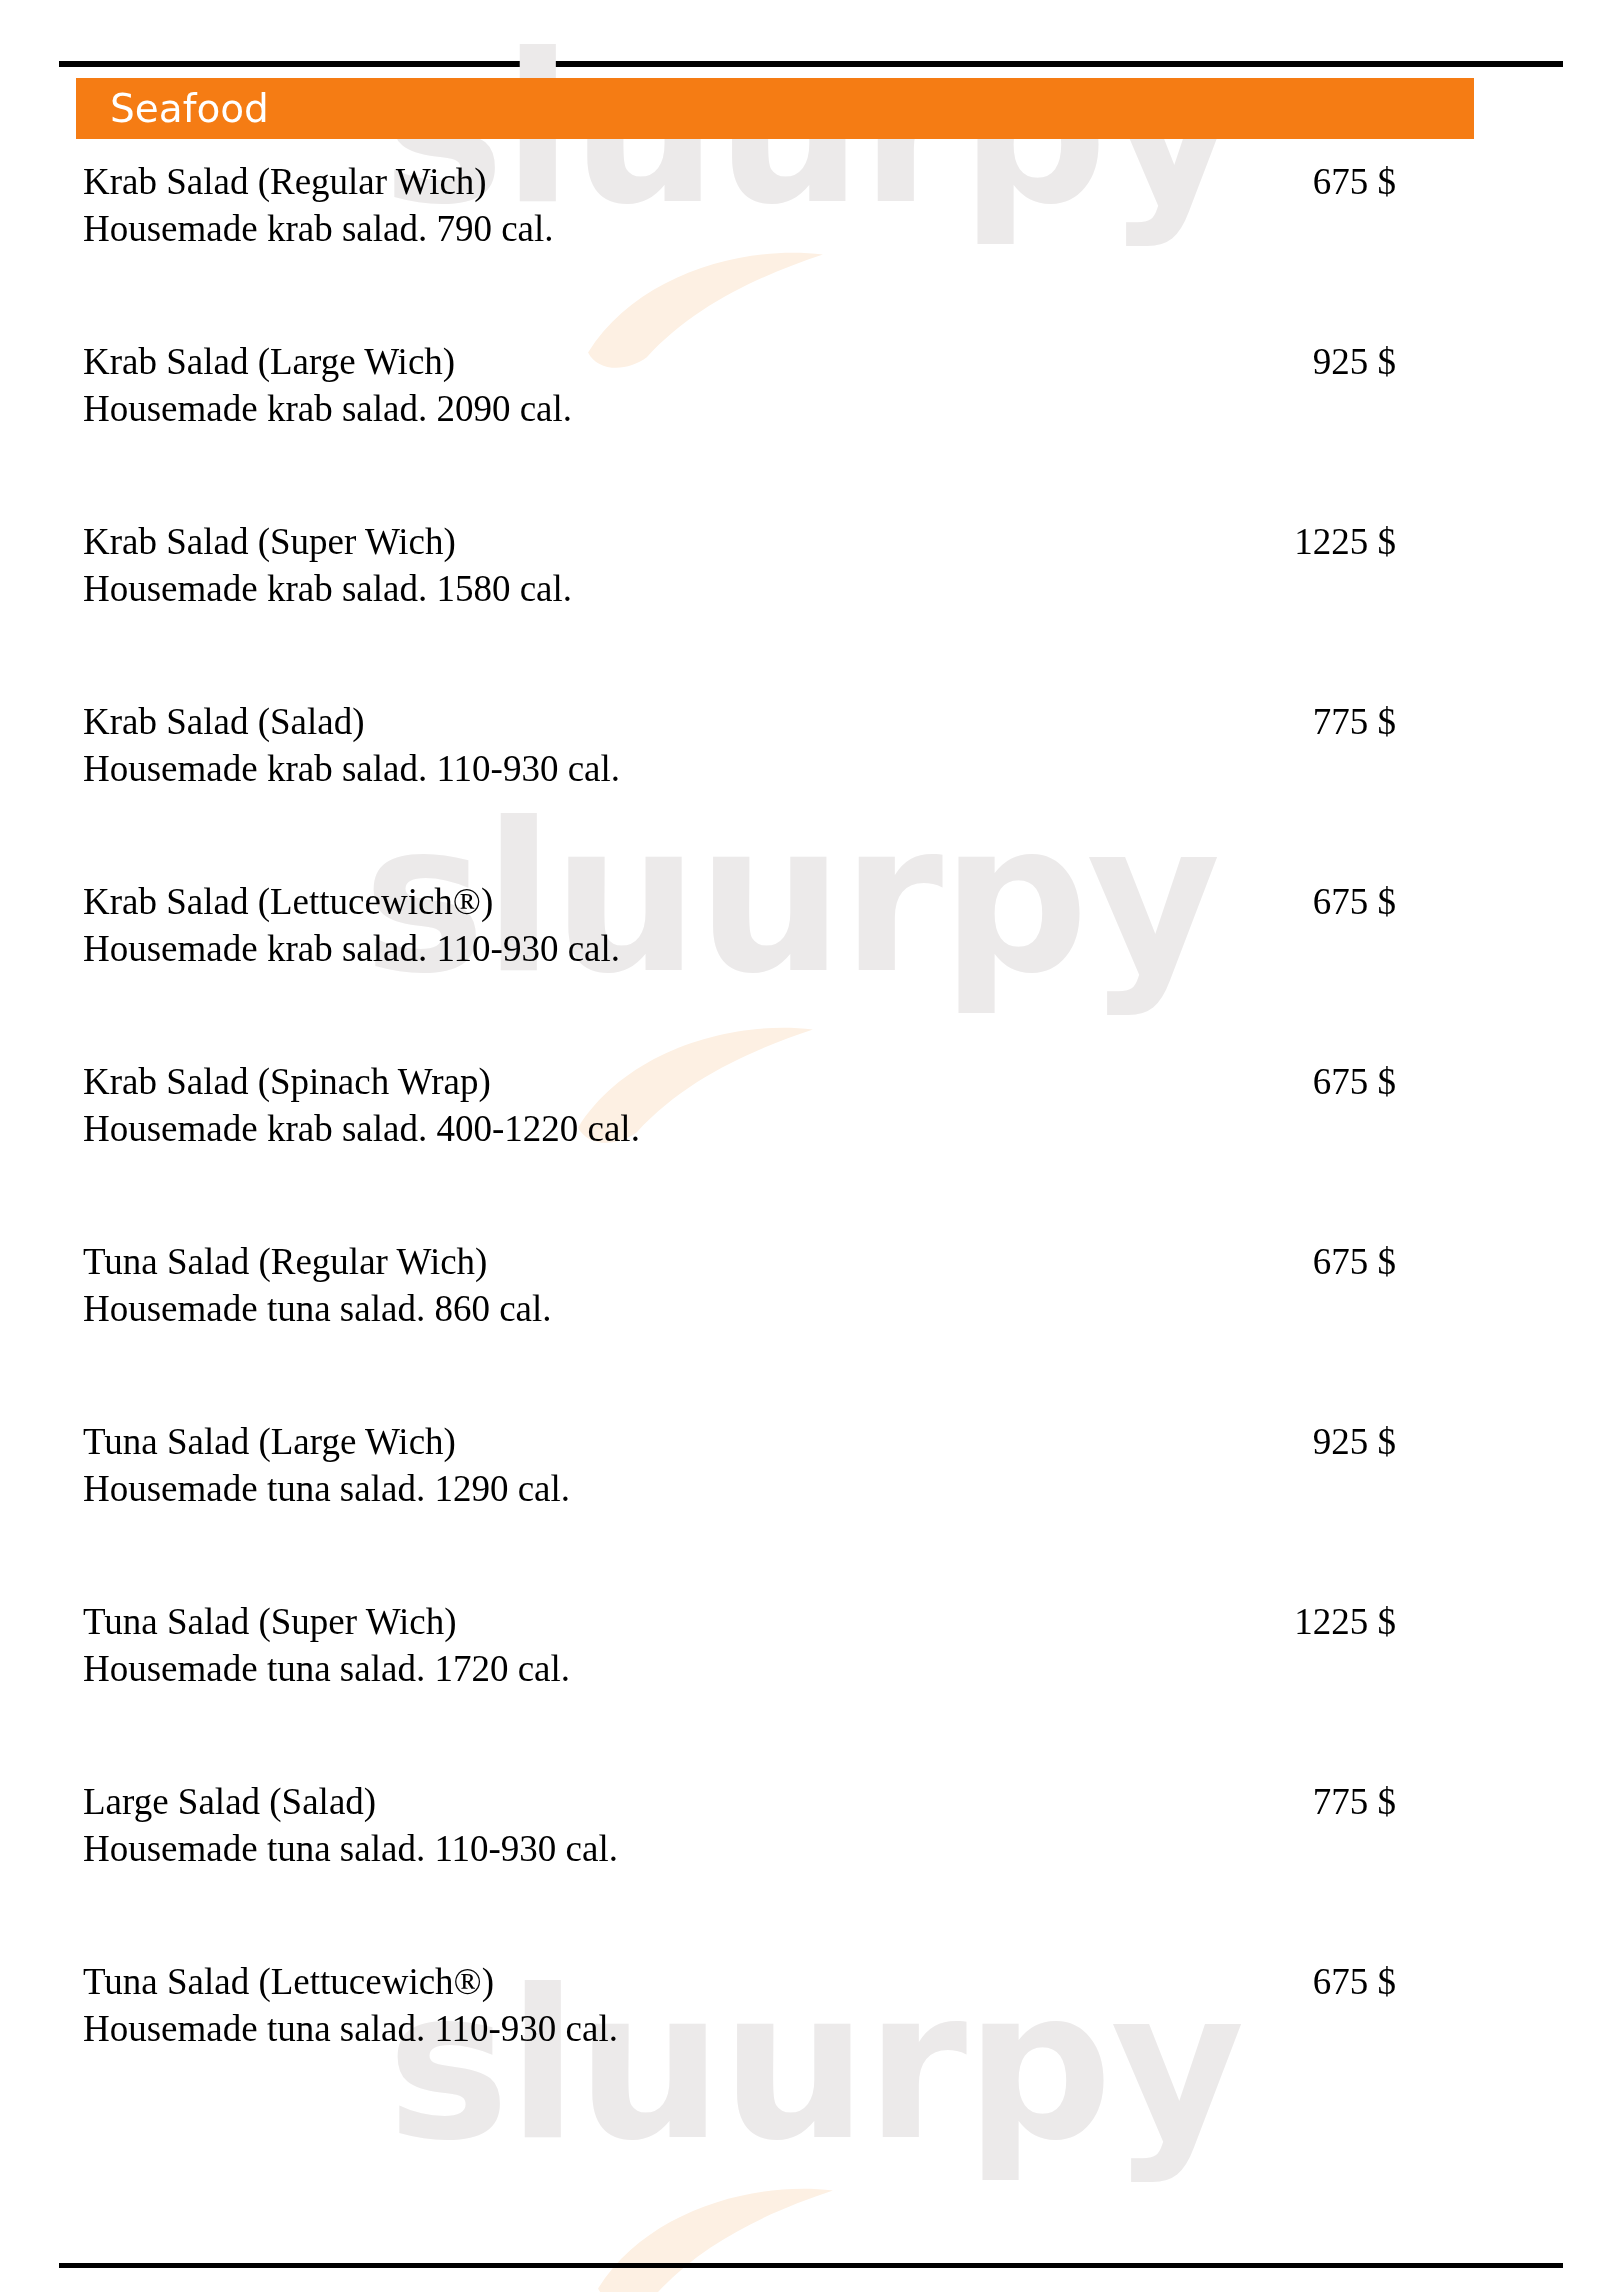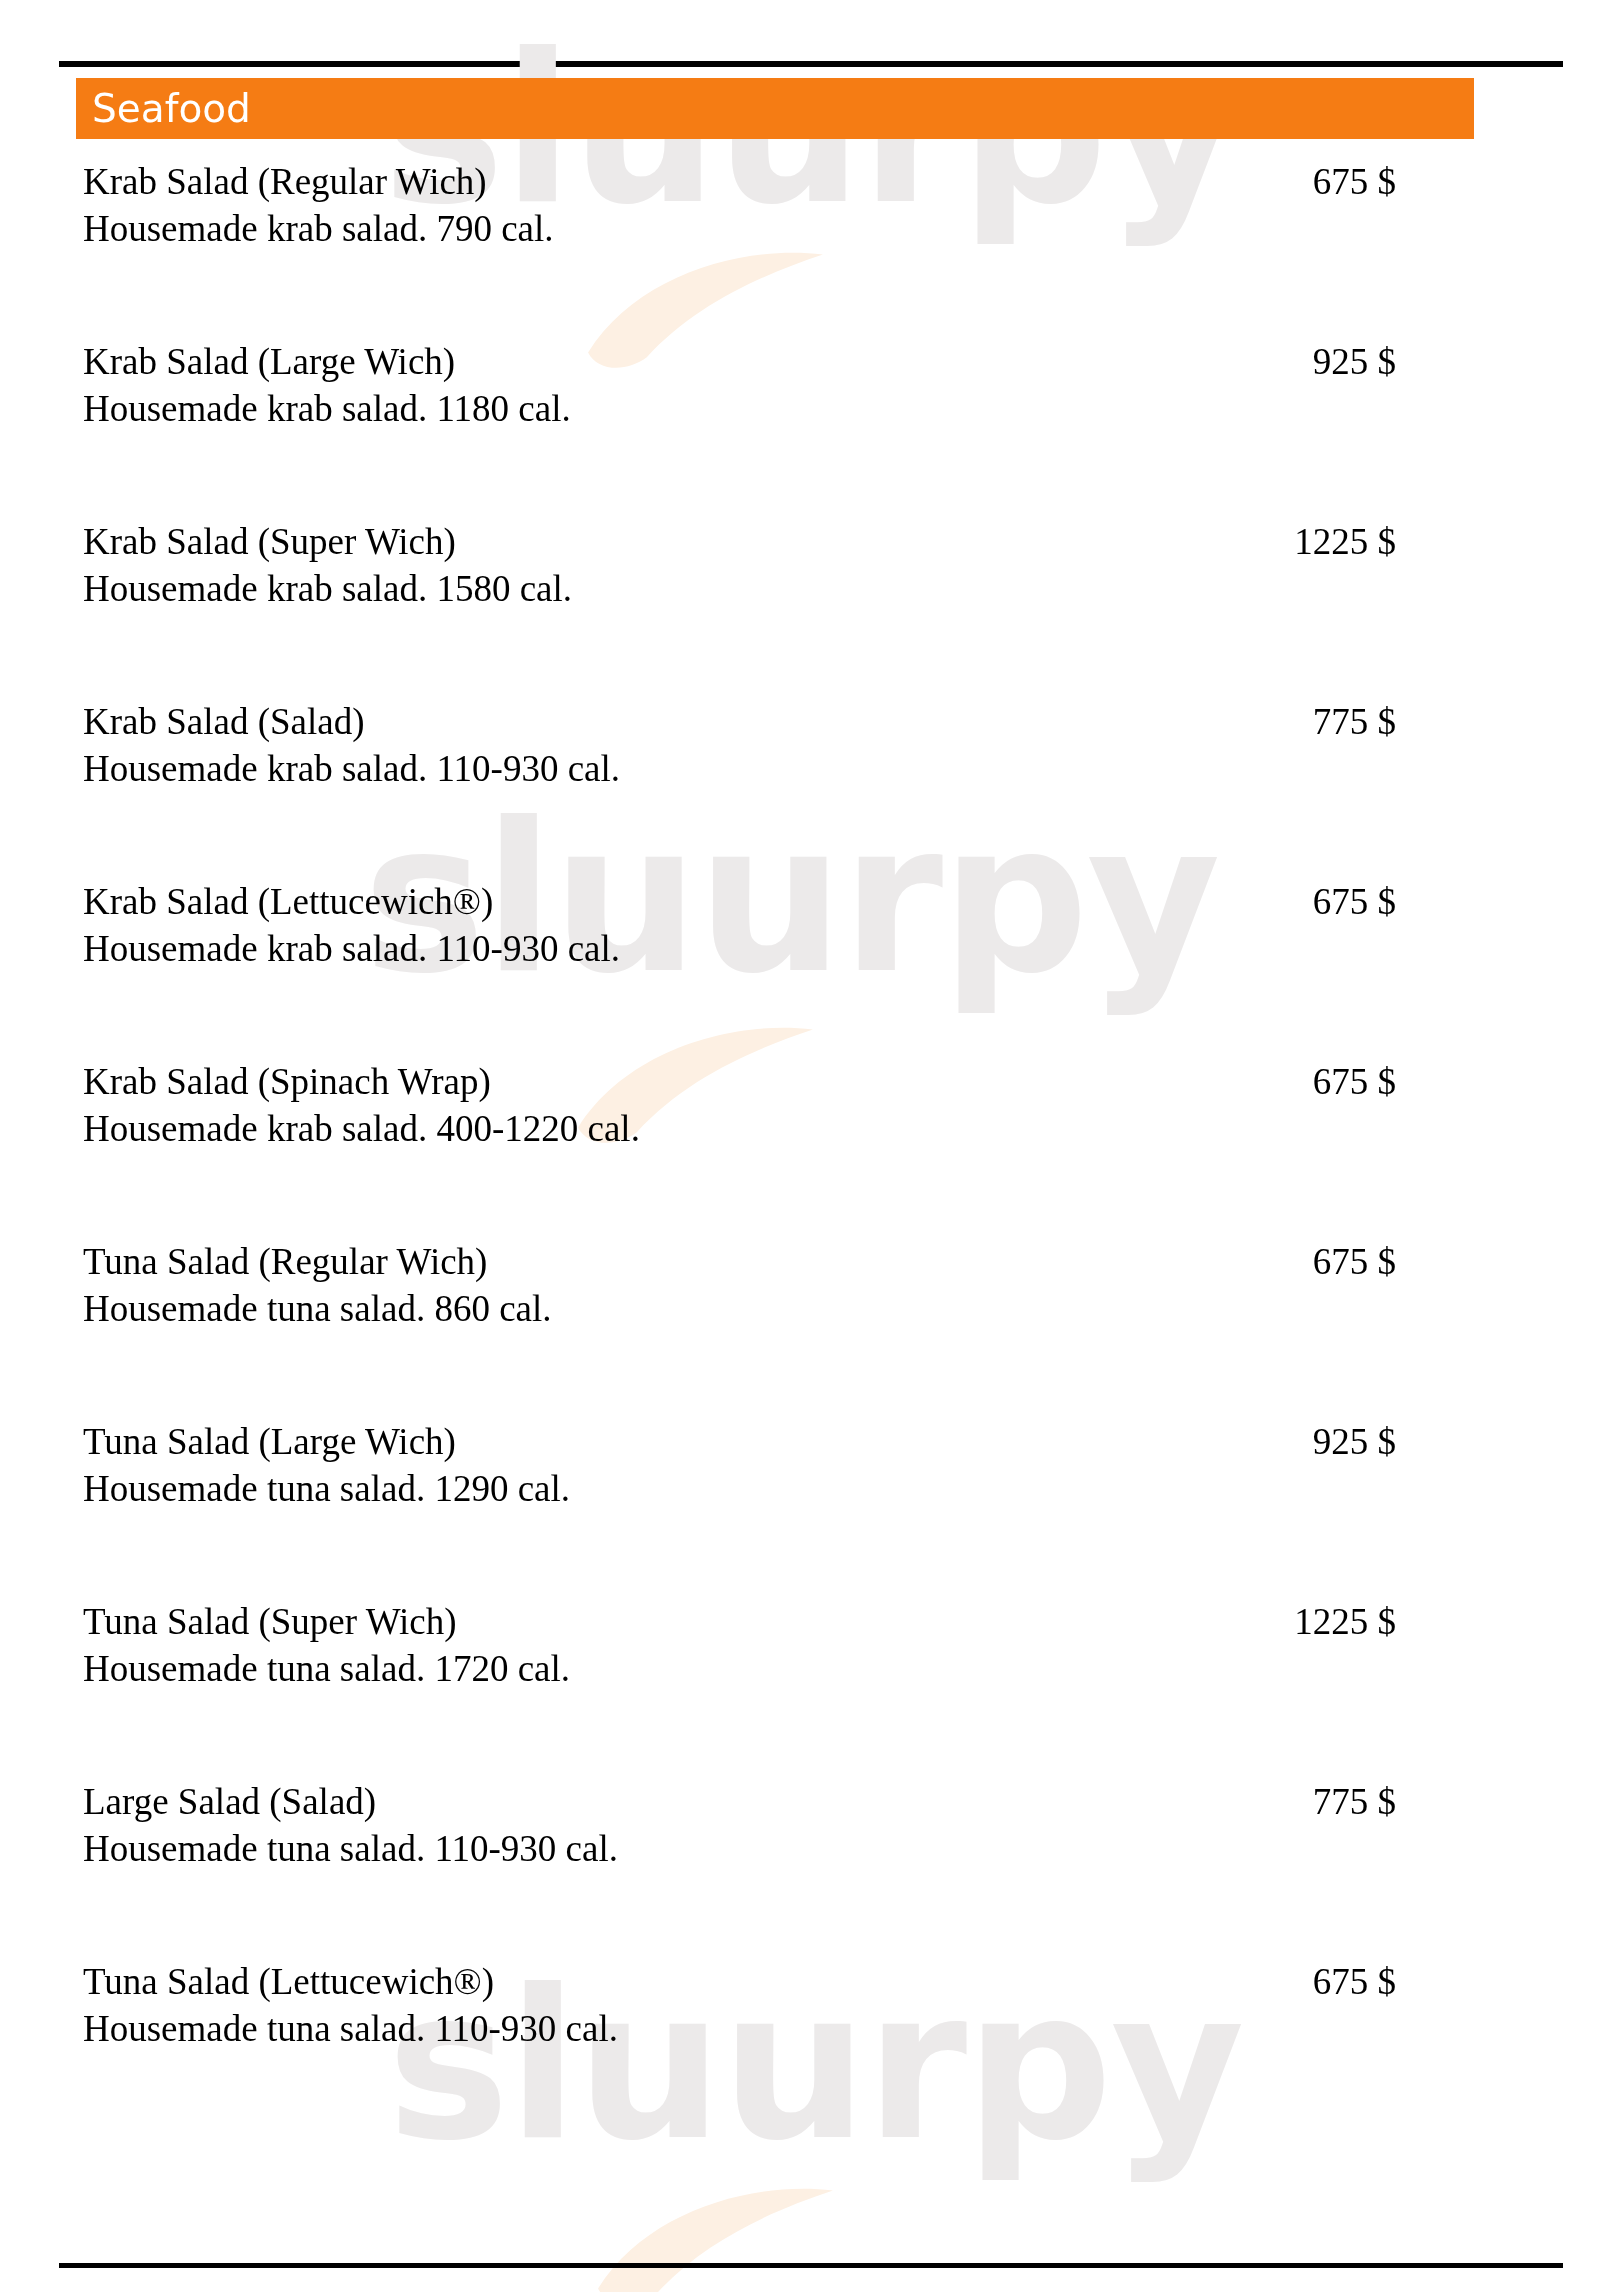--- a/index.html
+++ b/index.html
@@ -76,21 +76,21 @@
     position: absolute;
     left: 76px;
     top: 78px;
     width: 1398px;
     height: 61px;
     background: #f57c14;
     color: #ffffff;
     font-family: "DejaVu Sans", sans-serif;
     font-size: 39px;
     line-height: 61px;
-    padding-left: 16px;
+    padding-left: 34px;
     box-sizing: border-box;
   }
 
   .items {
     position: absolute;
     left: 0;
     top: 158px;
     width: 1621px;
   }
 
@@ -164,21 +164,21 @@
           <div class="item-price">675 $</div>
         </div>
         <div class="item-desc">Housemade krab salad. 790 cal.</div>
       </div>
 
       <div class="item">
         <div class="item-row">
           <div class="item-name">Krab Salad (Large Wich)</div>
           <div class="item-price">925 $</div>
         </div>
-        <div class="item-desc">Housemade krab salad. 1180 cal.</div>
+        <div class="item-desc">Housemade krab salad. 2090 cal.</div>
       </div>
 
       <div class="item">
         <div class="item-row">
           <div class="item-name">Krab Salad (Super Wich)</div>
           <div class="item-price">1225 $</div>
         </div>
         <div class="item-desc">Housemade krab salad. 1580 cal.</div>
       </div>
 

